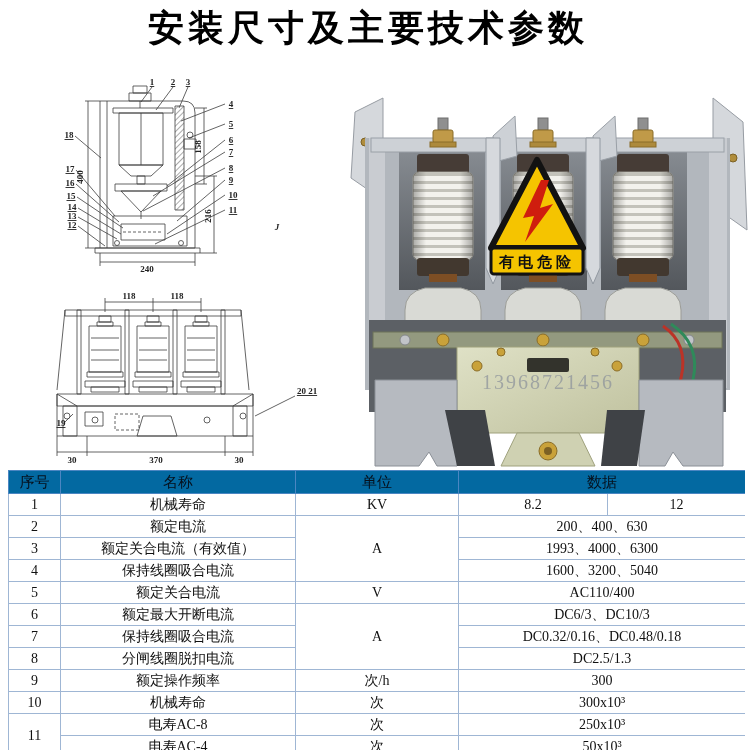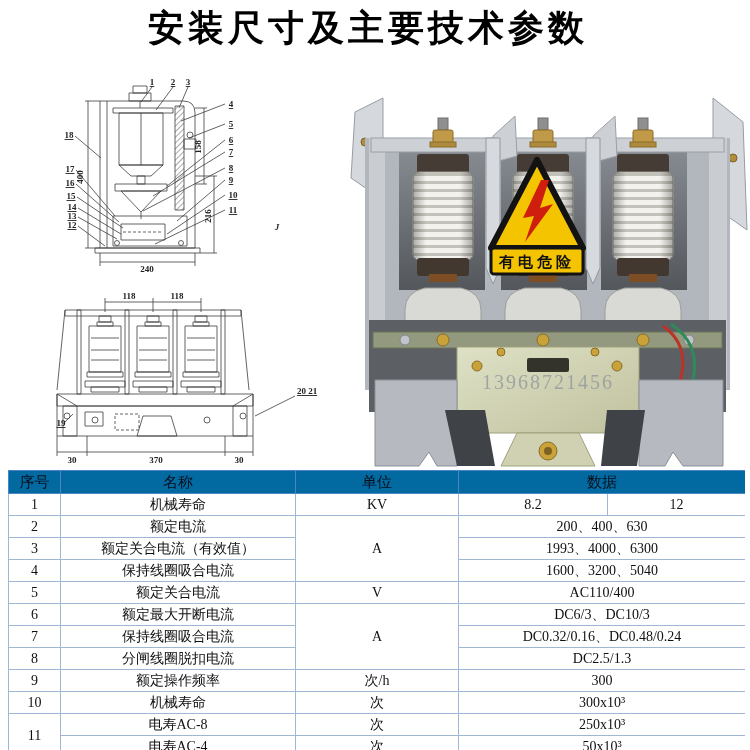--- a/index.html
+++ b/index.html
@@ -384,21 +384,21 @@
         </tr>
         <tr>
           <td>6</td>
           <td>额定最大开断电流</td>
           <td rowspan="3">A</td>
           <td colspan="2">DC6/3、DC10/3</td>
         </tr>
         <tr>
           <td>7</td>
           <td>保持线圈吸合电流</td>
-          <td colspan="2">DC0.32/0.16、DC0.48/0.24</td>
+          <td colspan="2">DC0.32/0.16、DC0.48/0.18</td>
         </tr>
         <tr>
           <td>8</td>
           <td>分闸线圈脱扣电流</td>
           <td colspan="2">DC2.5/1.3</td>
         </tr>
         <tr>
           <td>9</td>
           <td>额定操作频率</td>
           <td>次/h</td>

